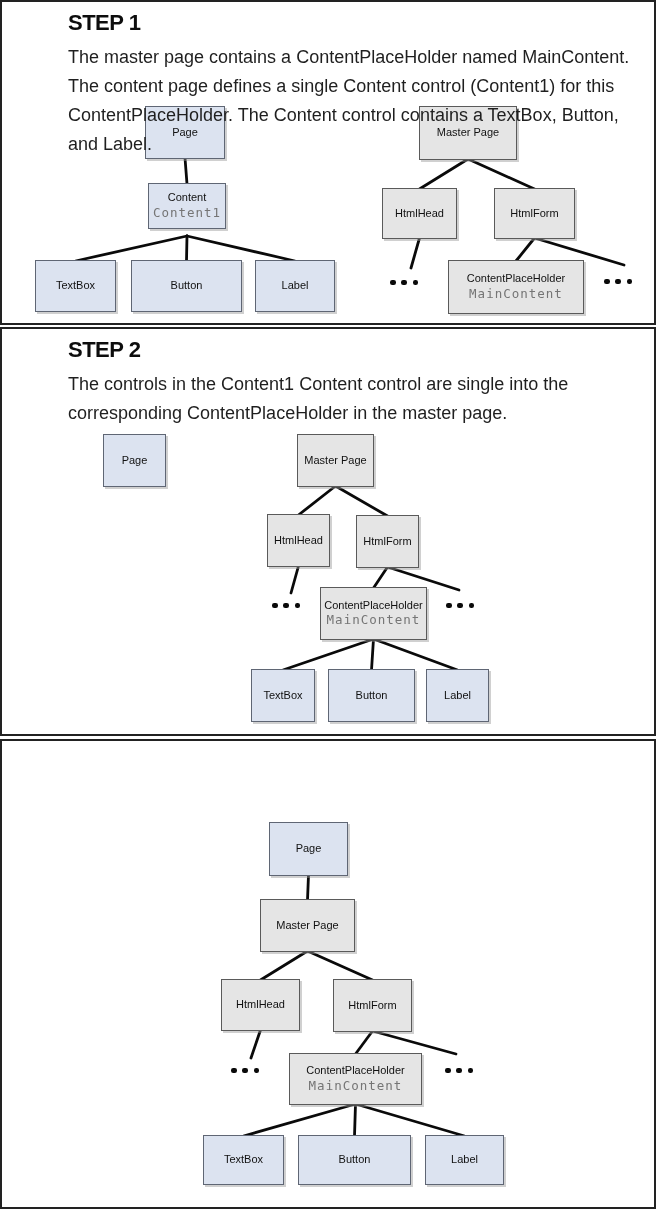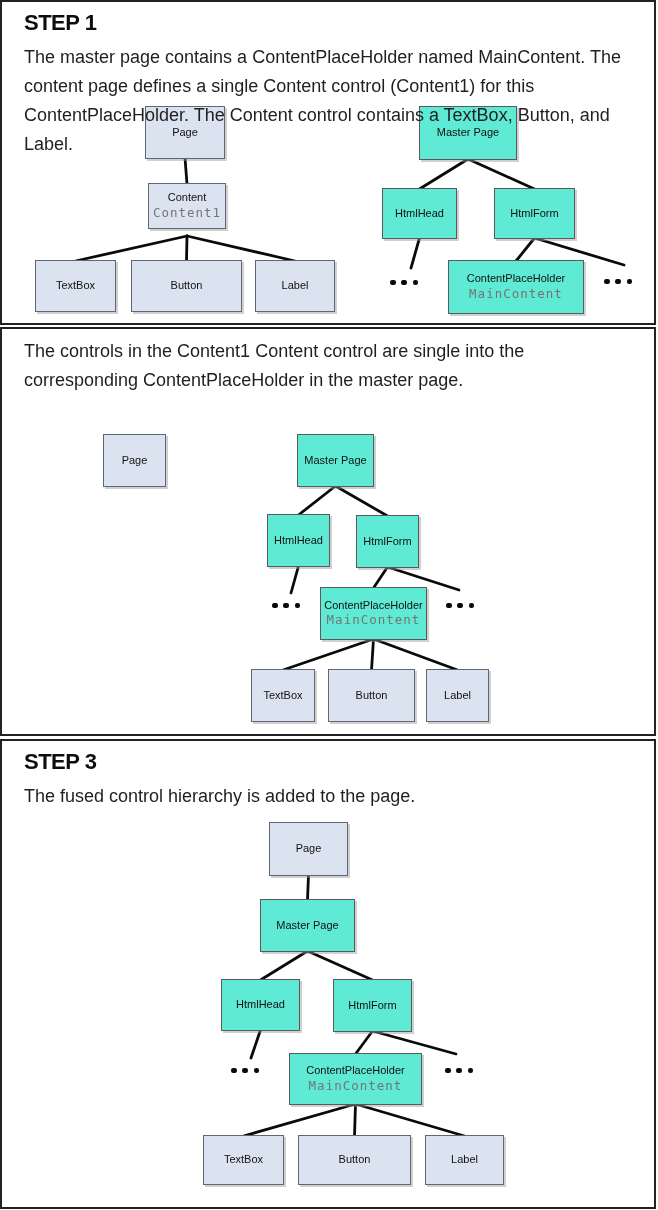--- a/index.html
+++ b/index.html
@@ -16,20 +16,21 @@
     background: #ffffff;
     overflow: hidden;
   }
   .panel {
     position: absolute;
     left: 0;
     width: 656px;
     border: 2px solid #222222;
     box-sizing: border-box;
     background: #ffffff;
+    padding-left: 44px;
   }
   .panel-text {
     position: relative;
     padding: 8px 22px 0 22px;
     z-index: 3;
   }
   .step-title {
     margin: 0 0 7px 0;
     font-size: 22px;
     font-weight: bold;
@@ -62,21 +63,21 @@
     justify-content: center;
     z-index: 2;
     box-shadow: 2px 2px 0 rgba(150,150,150,0.45);
     text-align: center;
   }
   .node.blue {
     background: #dce3f0;
     border: 1px solid #5f6674;
   }
   .node.orange {
-    background: #5eead4;
+    background: #e5e5e5;
     border: 1px solid #5a5a5a;
   }
   .node-label {
     font-size: 11px;
     color: #111111;
     line-height: 1.25;
     white-space: nowrap;
   }
   .node-sublabel {
     font-family: "DejaVu Sans Mono", "Liberation Mono", monospace;
@@ -160,20 +161,21 @@
         <div class="ellipsis" style="left: 602px; top: 276px;">
           <span class="dot"></span>
           <span class="dot"></span>
           <span class="dot"></span>
         </div>
       </div>
   </section>
 
   <section class="panel" id="panel-step2" style="top:327px; height:409px;">
     <div class="panel-text">
+      <h2 class="step-title">STEP 2</h2>
       <p class="step-desc">The controls in the Content1 Content control are single into the corresponding ContentPlaceHolder in the master page.</p>
     </div>
     <div class="diagram" id="diagram-step2">
         <svg width="656" height="409" viewBox="0 0 656 409">
           <line x1="333.5" y1="157" x2="296.5" y2="186" stroke="#0a0a0a" stroke-width="2.8" stroke-linecap="round"></line>
           <line x1="333.5" y1="157" x2="385.5" y2="187" stroke="#0a0a0a" stroke-width="2.8" stroke-linecap="round"></line>
           <line x1="296.5" y1="237" x2="289" y2="264" stroke="#0a0a0a" stroke-width="2.8" stroke-linecap="round"></line>
           <line x1="385.5" y1="238" x2="371.5" y2="259" stroke="#0a0a0a" stroke-width="2.8" stroke-linecap="round"></line>
           <line x1="385.5" y1="238" x2="457" y2="261" stroke="#0a0a0a" stroke-width="2.8" stroke-linecap="round"></line>
           <line x1="371.5" y1="310" x2="281" y2="341" stroke="#0a0a0a" stroke-width="2.8" stroke-linecap="round"></line>
@@ -212,24 +214,20 @@
         </div>
         <div class="ellipsis" style="left: 444px; top: 273px;">
           <span class="dot"></span>
           <span class="dot"></span>
           <span class="dot"></span>
         </div>
       </div>
   </section>
 
   <section class="panel" id="panel-step3" style="top:739px; height:470px;">
-    <div class="panel-text">
-      <h2 class="step-title">STEP 3</h2>
-      <p class="step-desc">The fused control hierarchy is added to the page.</p>
-    </div>
     <div class="diagram" id="diagram-step3">
         <svg width="656" height="470" viewBox="0 0 656 470">
           <line x1="306.5" y1="134" x2="305.5" y2="159" stroke="#0a0a0a" stroke-width="2.8" stroke-linecap="round"></line>
           <line x1="305.5" y1="210" x2="258.5" y2="239" stroke="#0a0a0a" stroke-width="2.8" stroke-linecap="round"></line>
           <line x1="305.5" y1="210" x2="370.5" y2="239" stroke="#0a0a0a" stroke-width="2.8" stroke-linecap="round"></line>
           <line x1="258.5" y1="289" x2="249" y2="317" stroke="#0a0a0a" stroke-width="2.8" stroke-linecap="round"></line>
           <line x1="370.5" y1="290" x2="353.5" y2="313" stroke="#0a0a0a" stroke-width="2.8" stroke-linecap="round"></line>
           <line x1="370.5" y1="290" x2="454" y2="313" stroke="#0a0a0a" stroke-width="2.8" stroke-linecap="round"></line>
           <line x1="353.5" y1="363" x2="241.5" y2="395" stroke="#0a0a0a" stroke-width="2.8" stroke-linecap="round"></line>
           <line x1="353.5" y1="363" x2="352.5" y2="395" stroke="#0a0a0a" stroke-width="2.8" stroke-linecap="round"></line>

